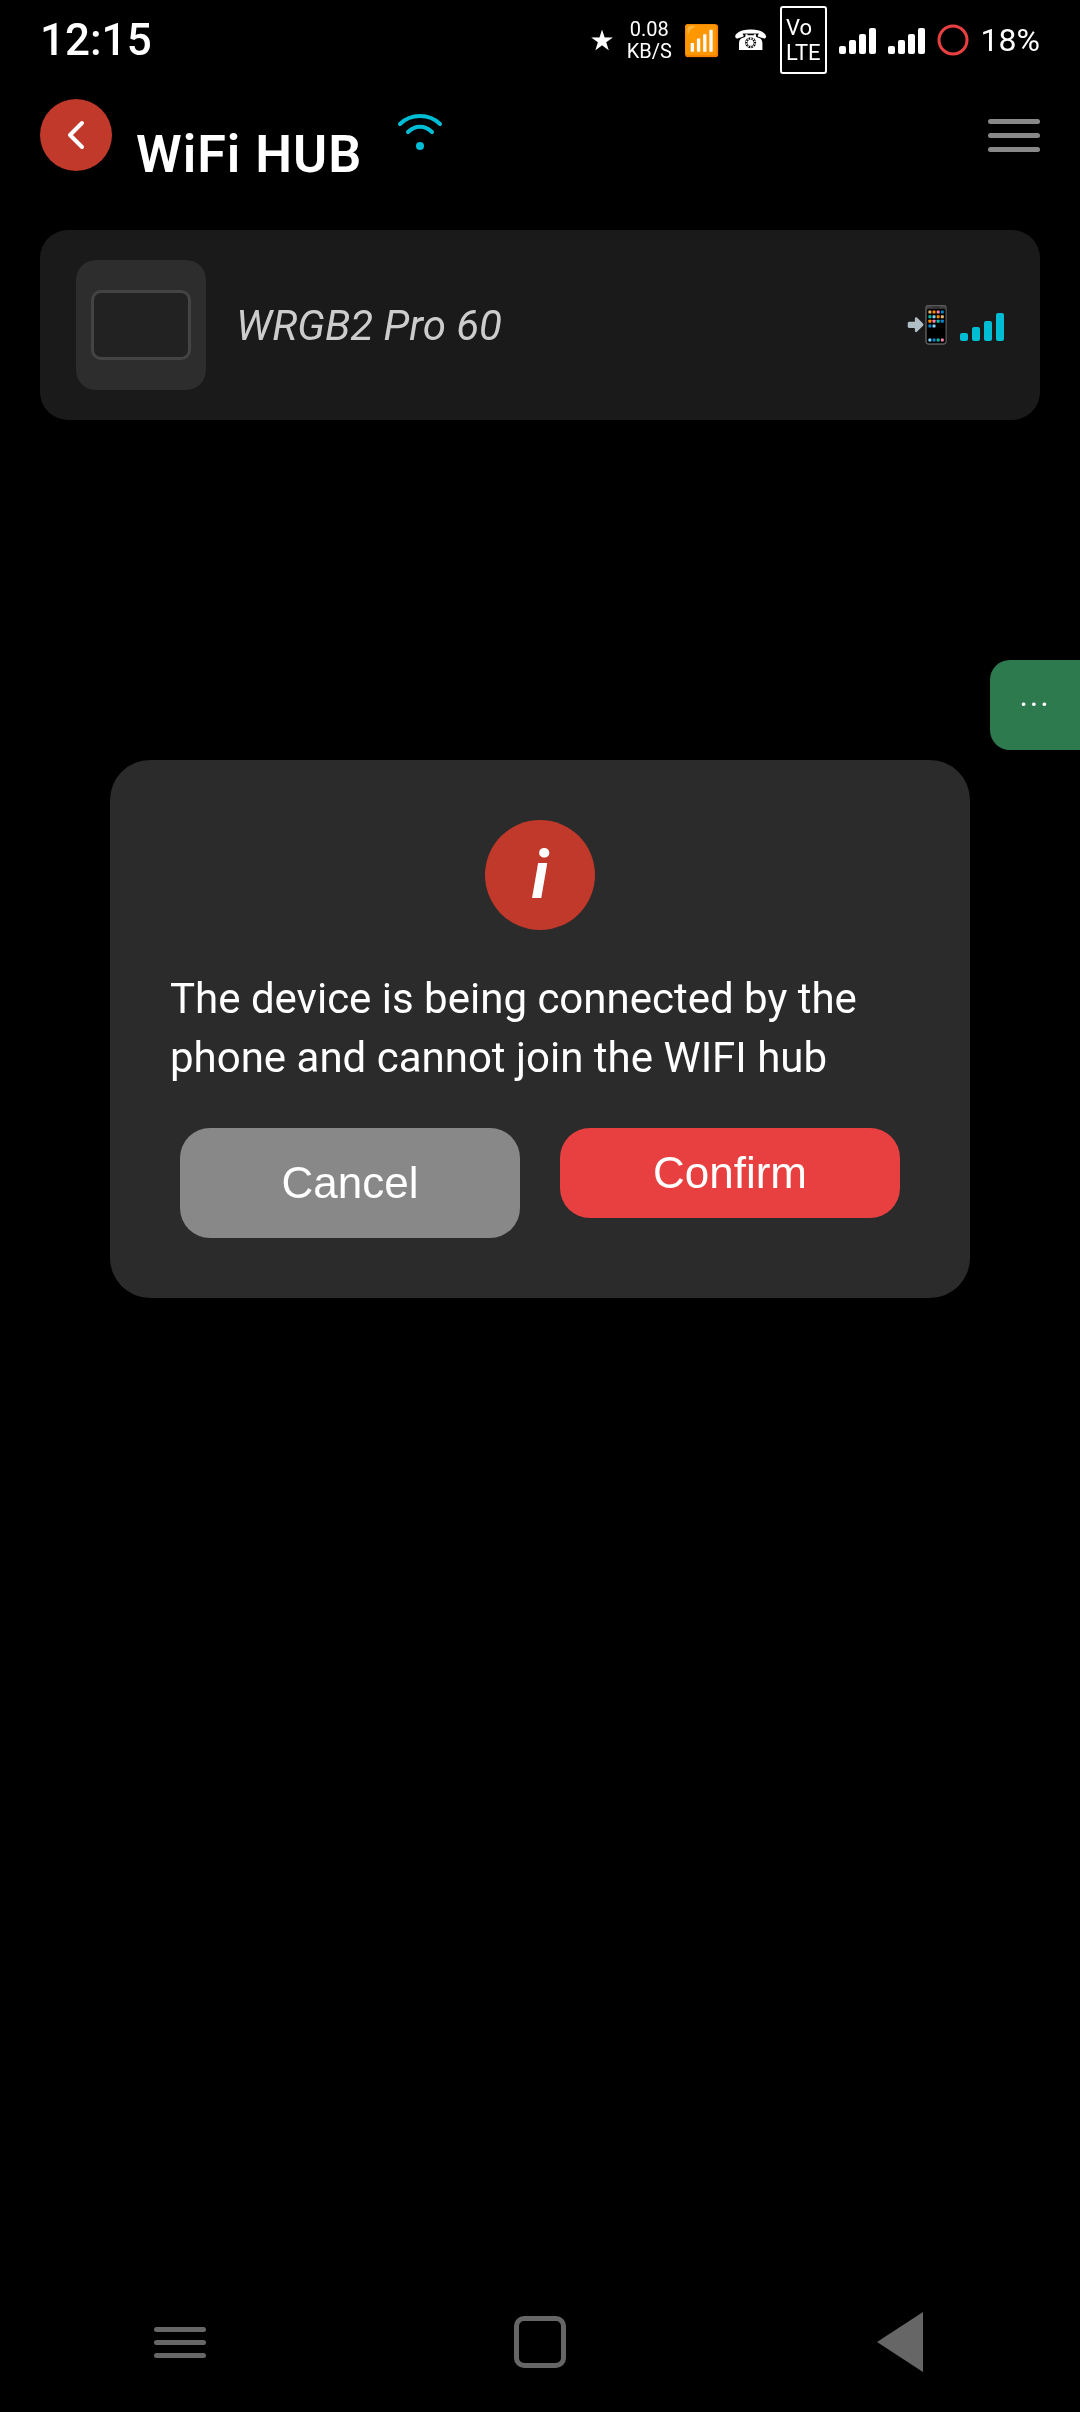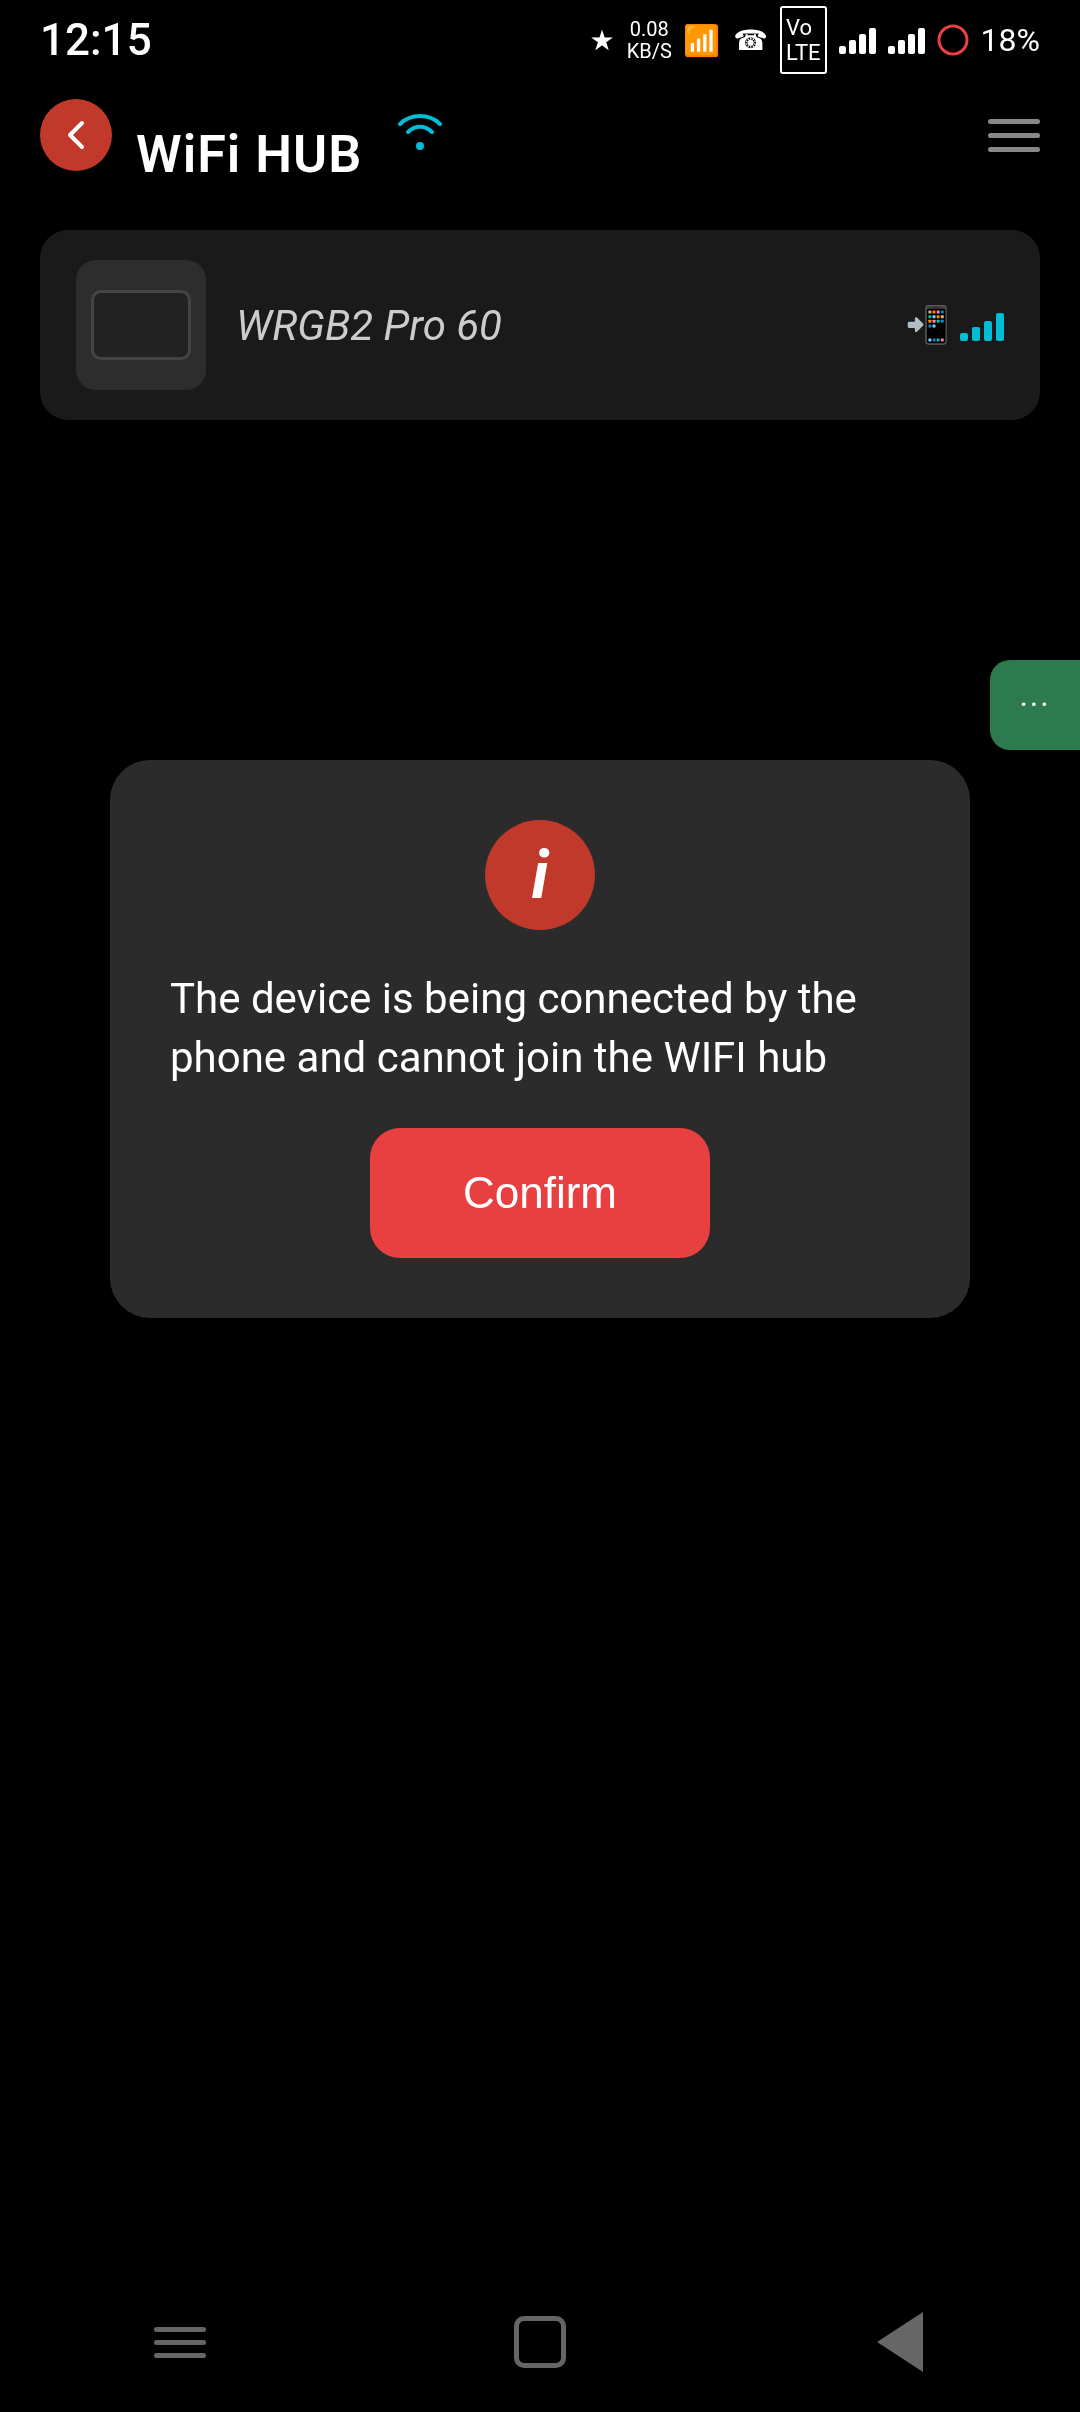--- a/index.html
+++ b/index.html
@@ -264,21 +264,21 @@
       border-radius: 30px;
       color: #fff;
       font-size: 44px;
       font-weight: 500;
       cursor: pointer;
       max-width: 340px;
     }
 
     .btn-confirm {
       flex: 1;
-      height: 130px;
+      height: 90px;
       background: #e84040;
       border: none;
       border-radius: 30px;
       color: #fff;
       font-size: 44px;
       font-weight: 500;
       cursor: pointer;
       max-width: 340px;
     }
 
@@ -414,20 +414,21 @@
 <div class="floating-btn">
   <span class="floating-btn-dots">···</span>
 </div>
 
 <div class="dialog">
   <div class="dialog-icon">
     <span class="dialog-icon-letter">i</span>
   </div>
   <p class="dialog-message">The device is being connected by the phone and cannot join the WIFI hub</p>
   <div class="dialog-buttons">
+    <button class="btn-cancel">Cancel</button>
     <button class="btn-confirm">Confirm</button>
   </div>
 </div>
 
 <div class="bottom-nav">
   <div class="bottom-nav-item">
     <div class="nav-menu-icon">
       <div class="nav-menu-line"></div>
       <div class="nav-menu-line"></div>
       <div class="nav-menu-line"></div>

